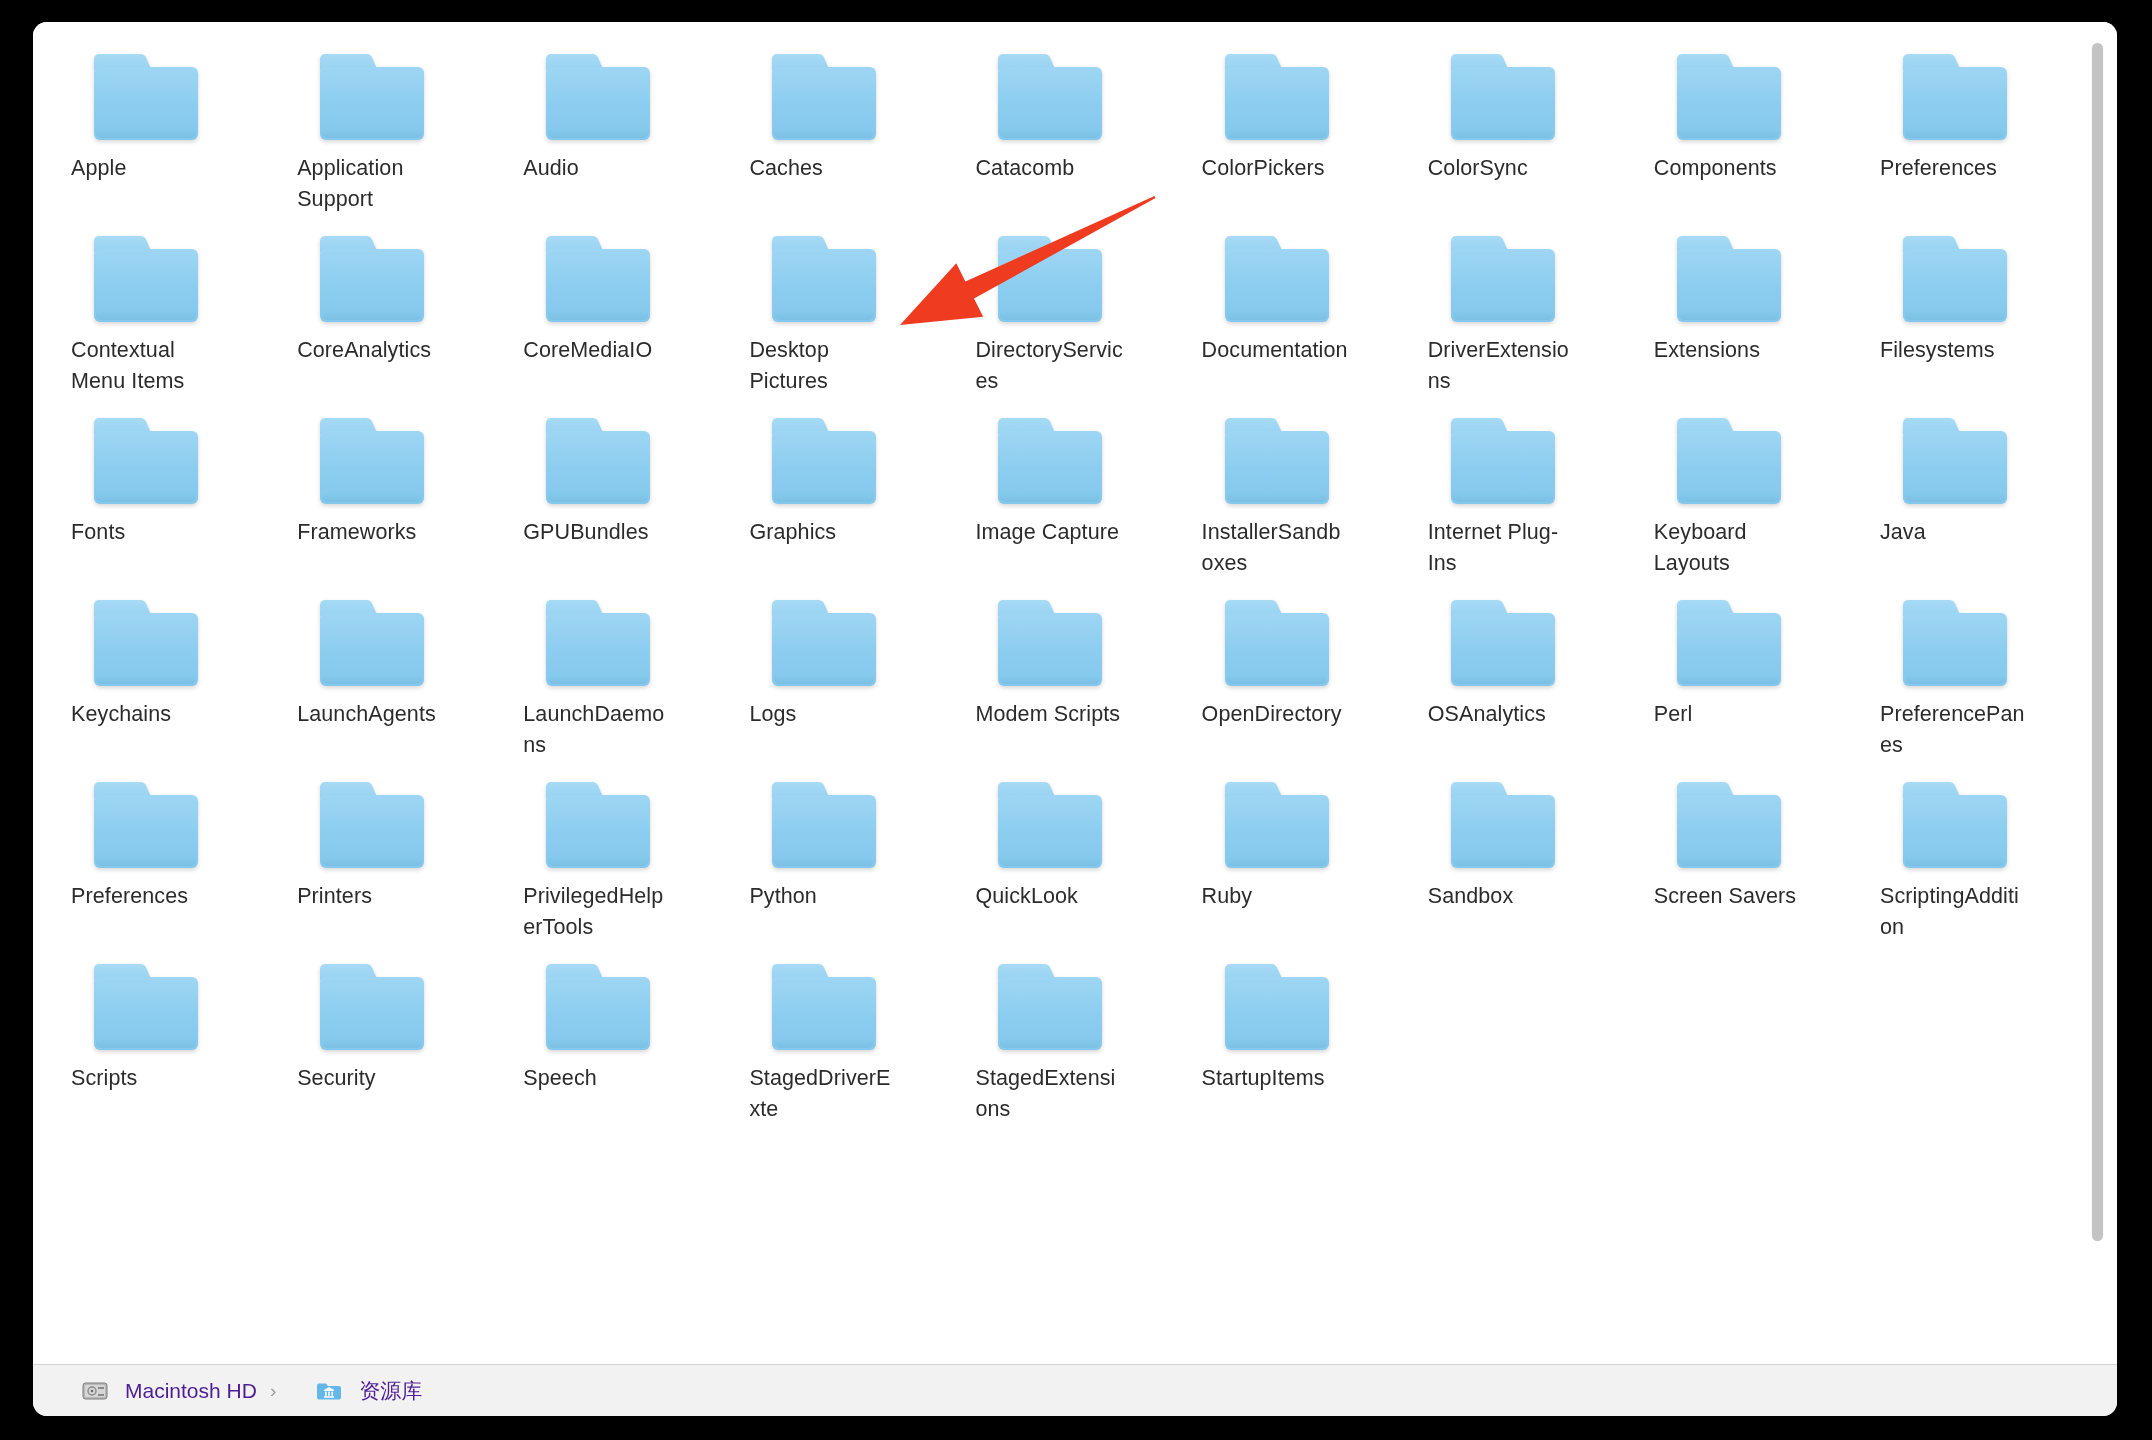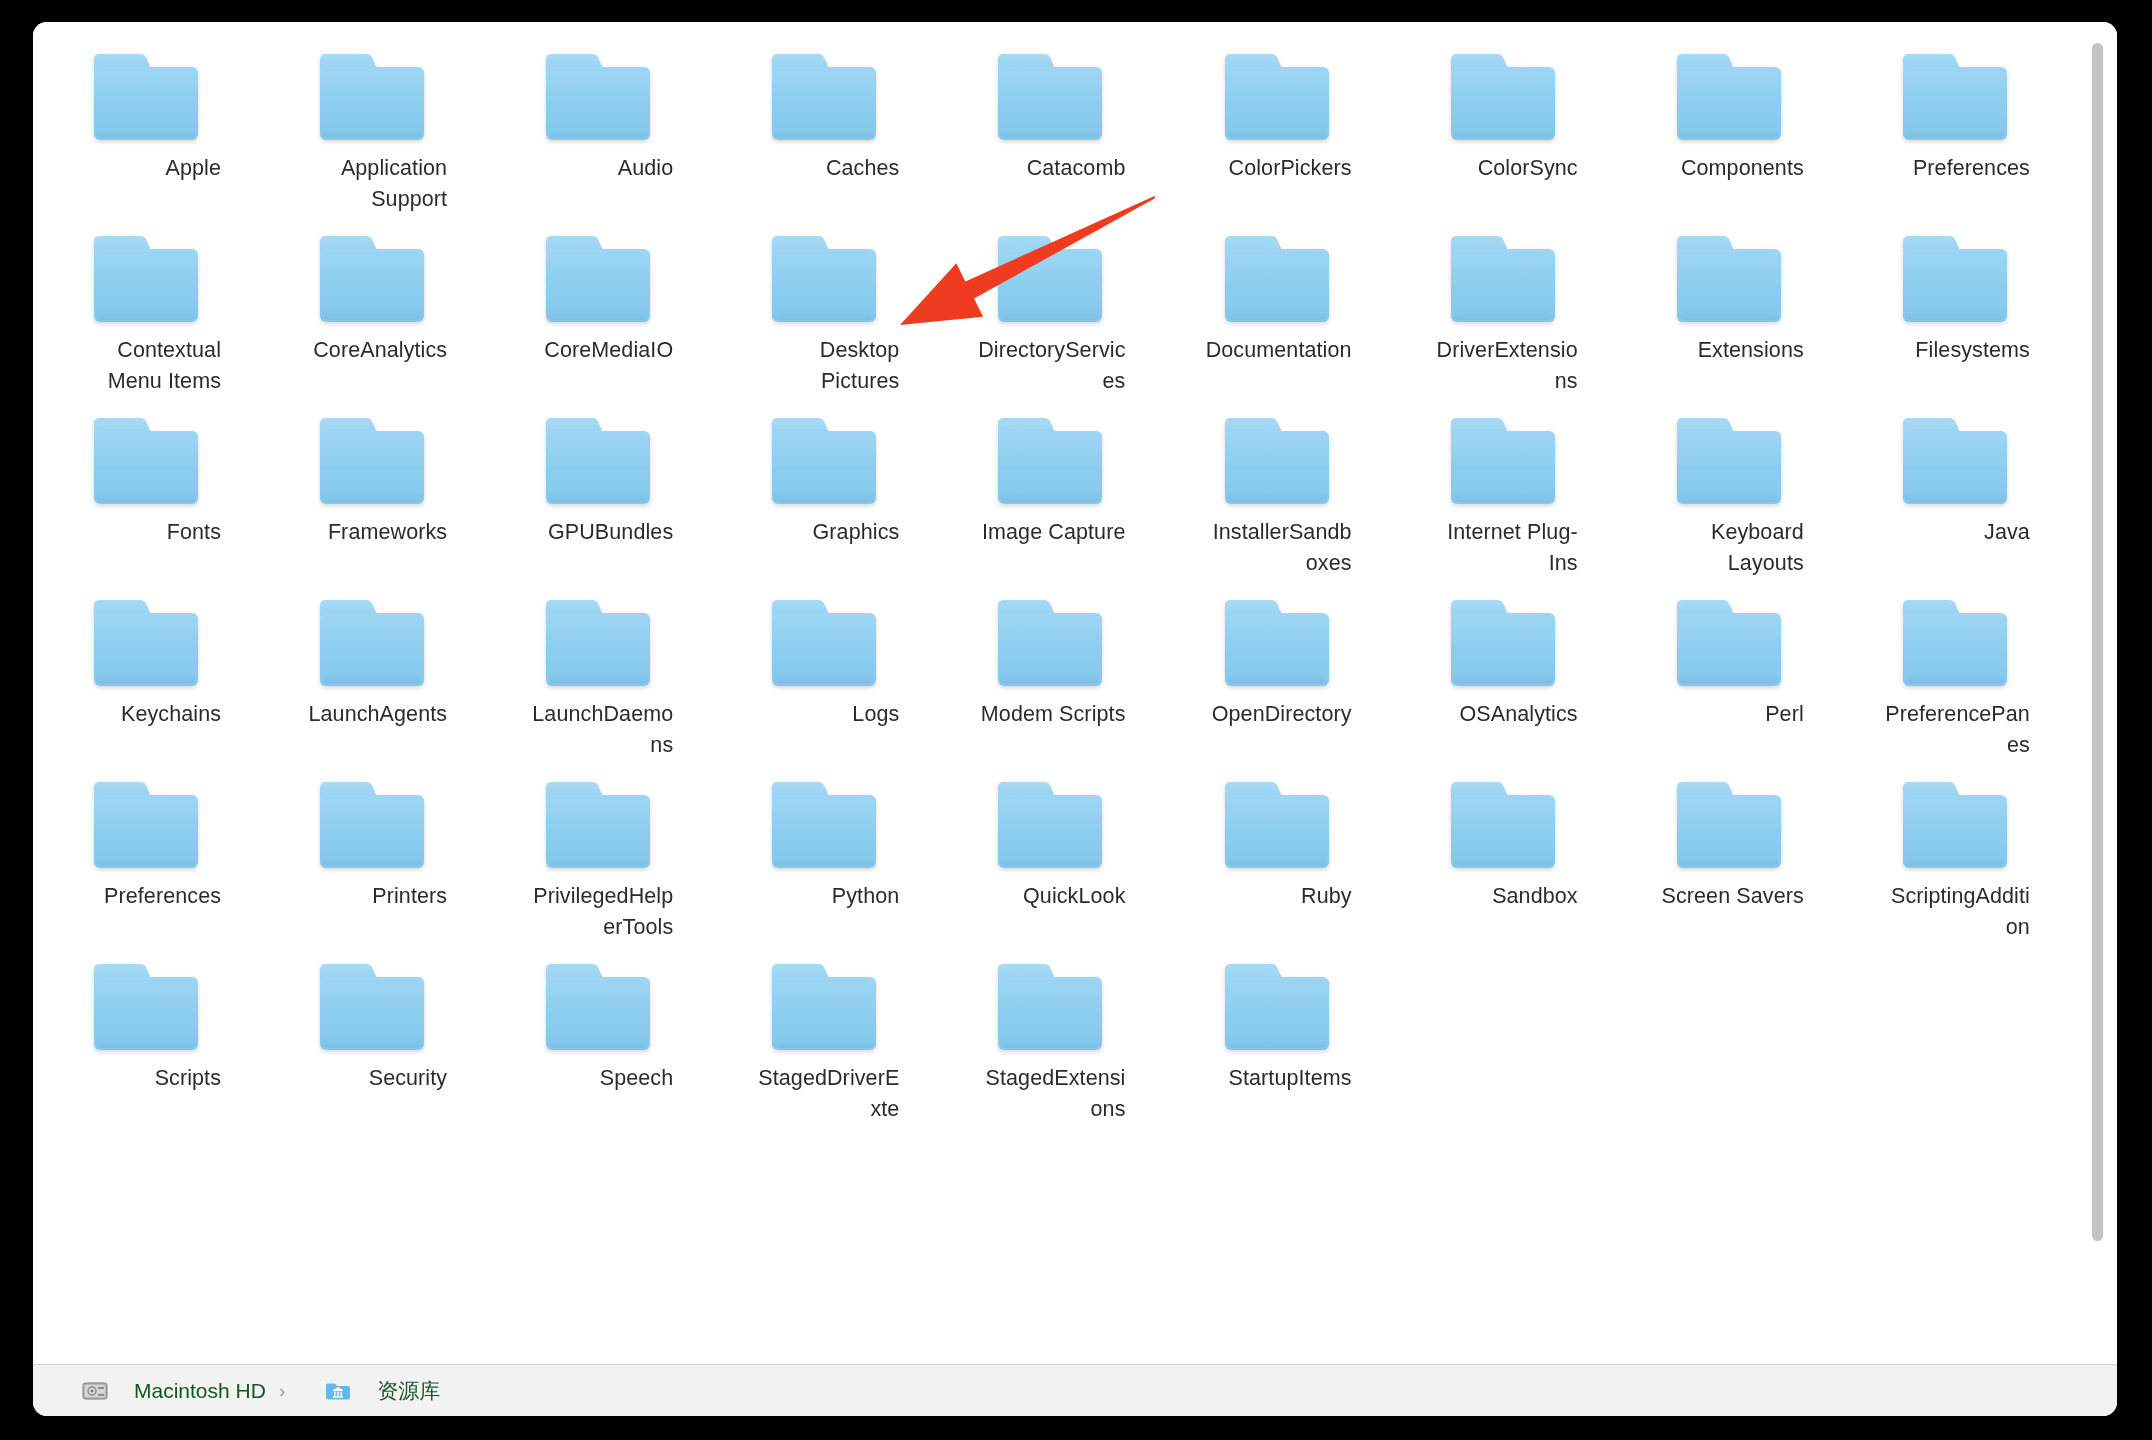--- a/index.html
+++ b/index.html
@@ -90,21 +90,21 @@
     position: absolute;
     left: 2px; right: 2px; bottom: 2px;
     height: 9px;
     background: linear-gradient(180deg, rgba(255,255,255,0) 0%, rgba(110,178,212,0.40) 100%);
     border-radius: 0 0 5px 5px;
   }
 
   .label {
     margin-top: 13px;
     width: 150px;
-    text-align: right;
+    text-align: left;
     font-size: 21.5px;
     line-height: 31px;
     color: #2b2b2b;
     letter-spacing: 0.1px;
     word-break: break-word;
     white-space: pre-line;
   }
 
   
   #scrollbar-track {
@@ -134,23 +134,23 @@
     border-top: 1px solid #d2d2d2;
     display: flex;
     align-items: center;
     padding-left: 22px;
     gap: 0;
   }
 
   .crumb {
     display: flex;
     align-items: center;
-    gap: 26px;
+    gap: 17px;
     font-size: 21px;
-    color: #14532d;
+    color: #4c1d95;
     padding-left: 27px;
   }
 
   .crumb-sep {
     margin: 0 13px;
     font-size: 19px;
     color: #9a9a9a;
   }
 
   .hd-icon { width: 26px; height: 22px; flex: 0 0 auto; }

